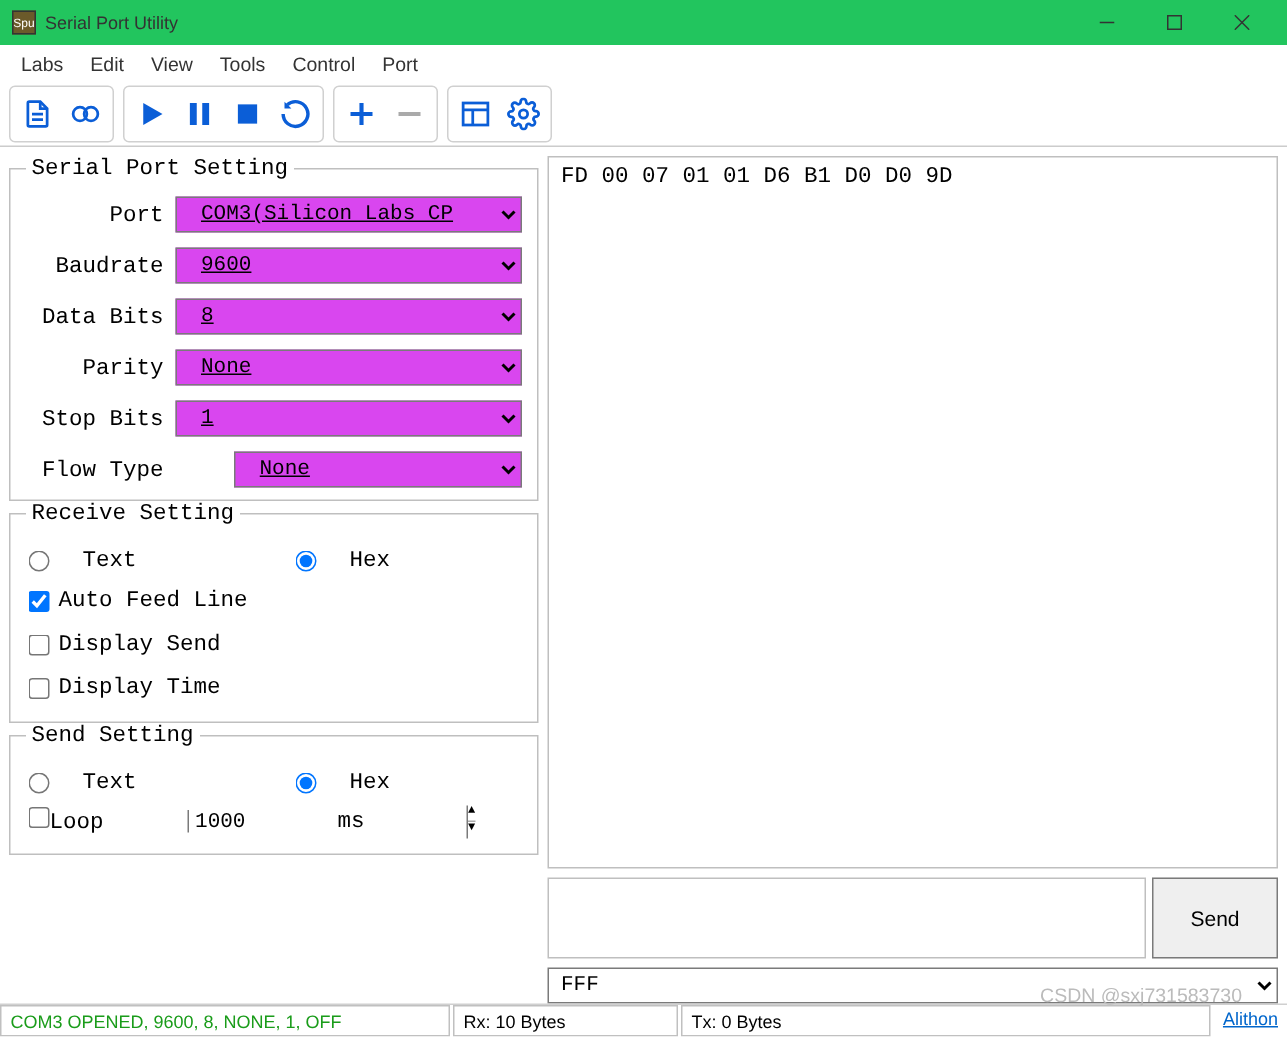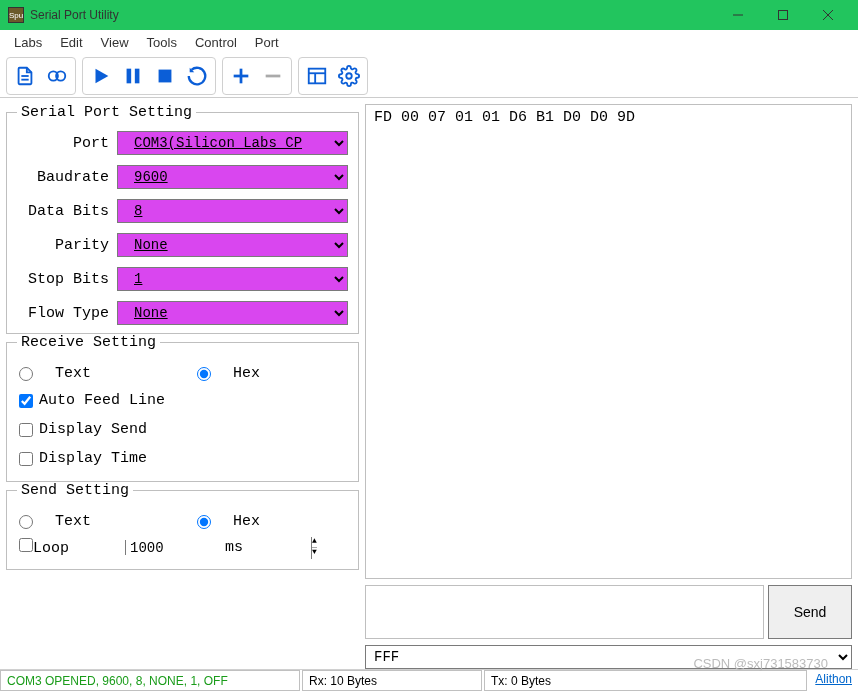--- a/index.html
+++ b/index.html
@@ -23,21 +23,21 @@
 .tool-btn.disabled { color: #aaa; }
 
 
 .main { display: flex; height: calc(691px - 30px - 24px - 44px - 22px); }
 .left-panel { width: 365px; padding: 6px 6px 0 6px; display: flex; flex-direction: column; }
 .right-panel { flex: 1; display: flex; flex-direction: column; padding: 6px 6px 0 0; }
 
 fieldset { border: 1px solid #bfbfbf; margin-bottom: 0; padding: 10px 10px 8px 10px; }
 legend { padding: 0 4px; font-family: "Courier New", monospace; font-size: 15px; }
 .form-row { display: flex; align-items: center; margin-bottom: 10px; }
-.form-row:last-child { margin-bottom: 0; }
+.form-row:last-child { margin-bottom: 0; gap: 39px; }
 .form-label { width: 100px; text-align: right; padding-right: 8px; font-family: "Courier New", monospace; font-size: 15px; }
 .form-select { flex: 1; height: 24px; border: 1px solid #7a7a7a; font-family: "Courier New", monospace; font-size: 14px; padding: 0 12px; background: #d946ef; text-decoration: underline; }
 
 .radio-row { display: flex; align-items: center; gap: 8px; padding: 4px 2px; }
 .radio-row .opt { display: flex; align-items: center; gap: 22px; font-family: "Courier New", monospace; font-size: 15px; }
 .radio-row .spacer { width: 90px; }
 .check-row { display: flex; align-items: center; gap: 6px; font-family: "Courier New", monospace; font-size: 15px; padding: 6px 2px; }
 input[type=checkbox], input[type=radio] { width: 14px; height: 14px; }
 
 .send-row2 { display: flex; align-items: center; gap: 8px; padding: 4px 2px; font-family: "Courier New", monospace; font-size: 15px; }
@@ -262,18 +262,18 @@
       <button class="send-btn">Send</button>
     </div>
     <div class="combo-row">
       <select class="combo"><option>FFF</option></select>
     </div>
   </div>
 </div>
 
 <div class="statusbar">
   <div class="status-cell status-green" style="width:300px">COM3 OPENED, 9600, 8, NONE, 1, OFF</div>
-  <div class="status-cell" style="width:180px">Rx: 10 Bytes</div>
+  <div class="status-cell" style="width:150px">Rx: 10 Bytes</div>
   <div class="status-cell grow">Tx: 0 Bytes</div>
   <a class="status-link">Alithon</a>
 </div>
 
 <div class="watermark">CSDN @sxj731583730</div>
 
 </body></html>

